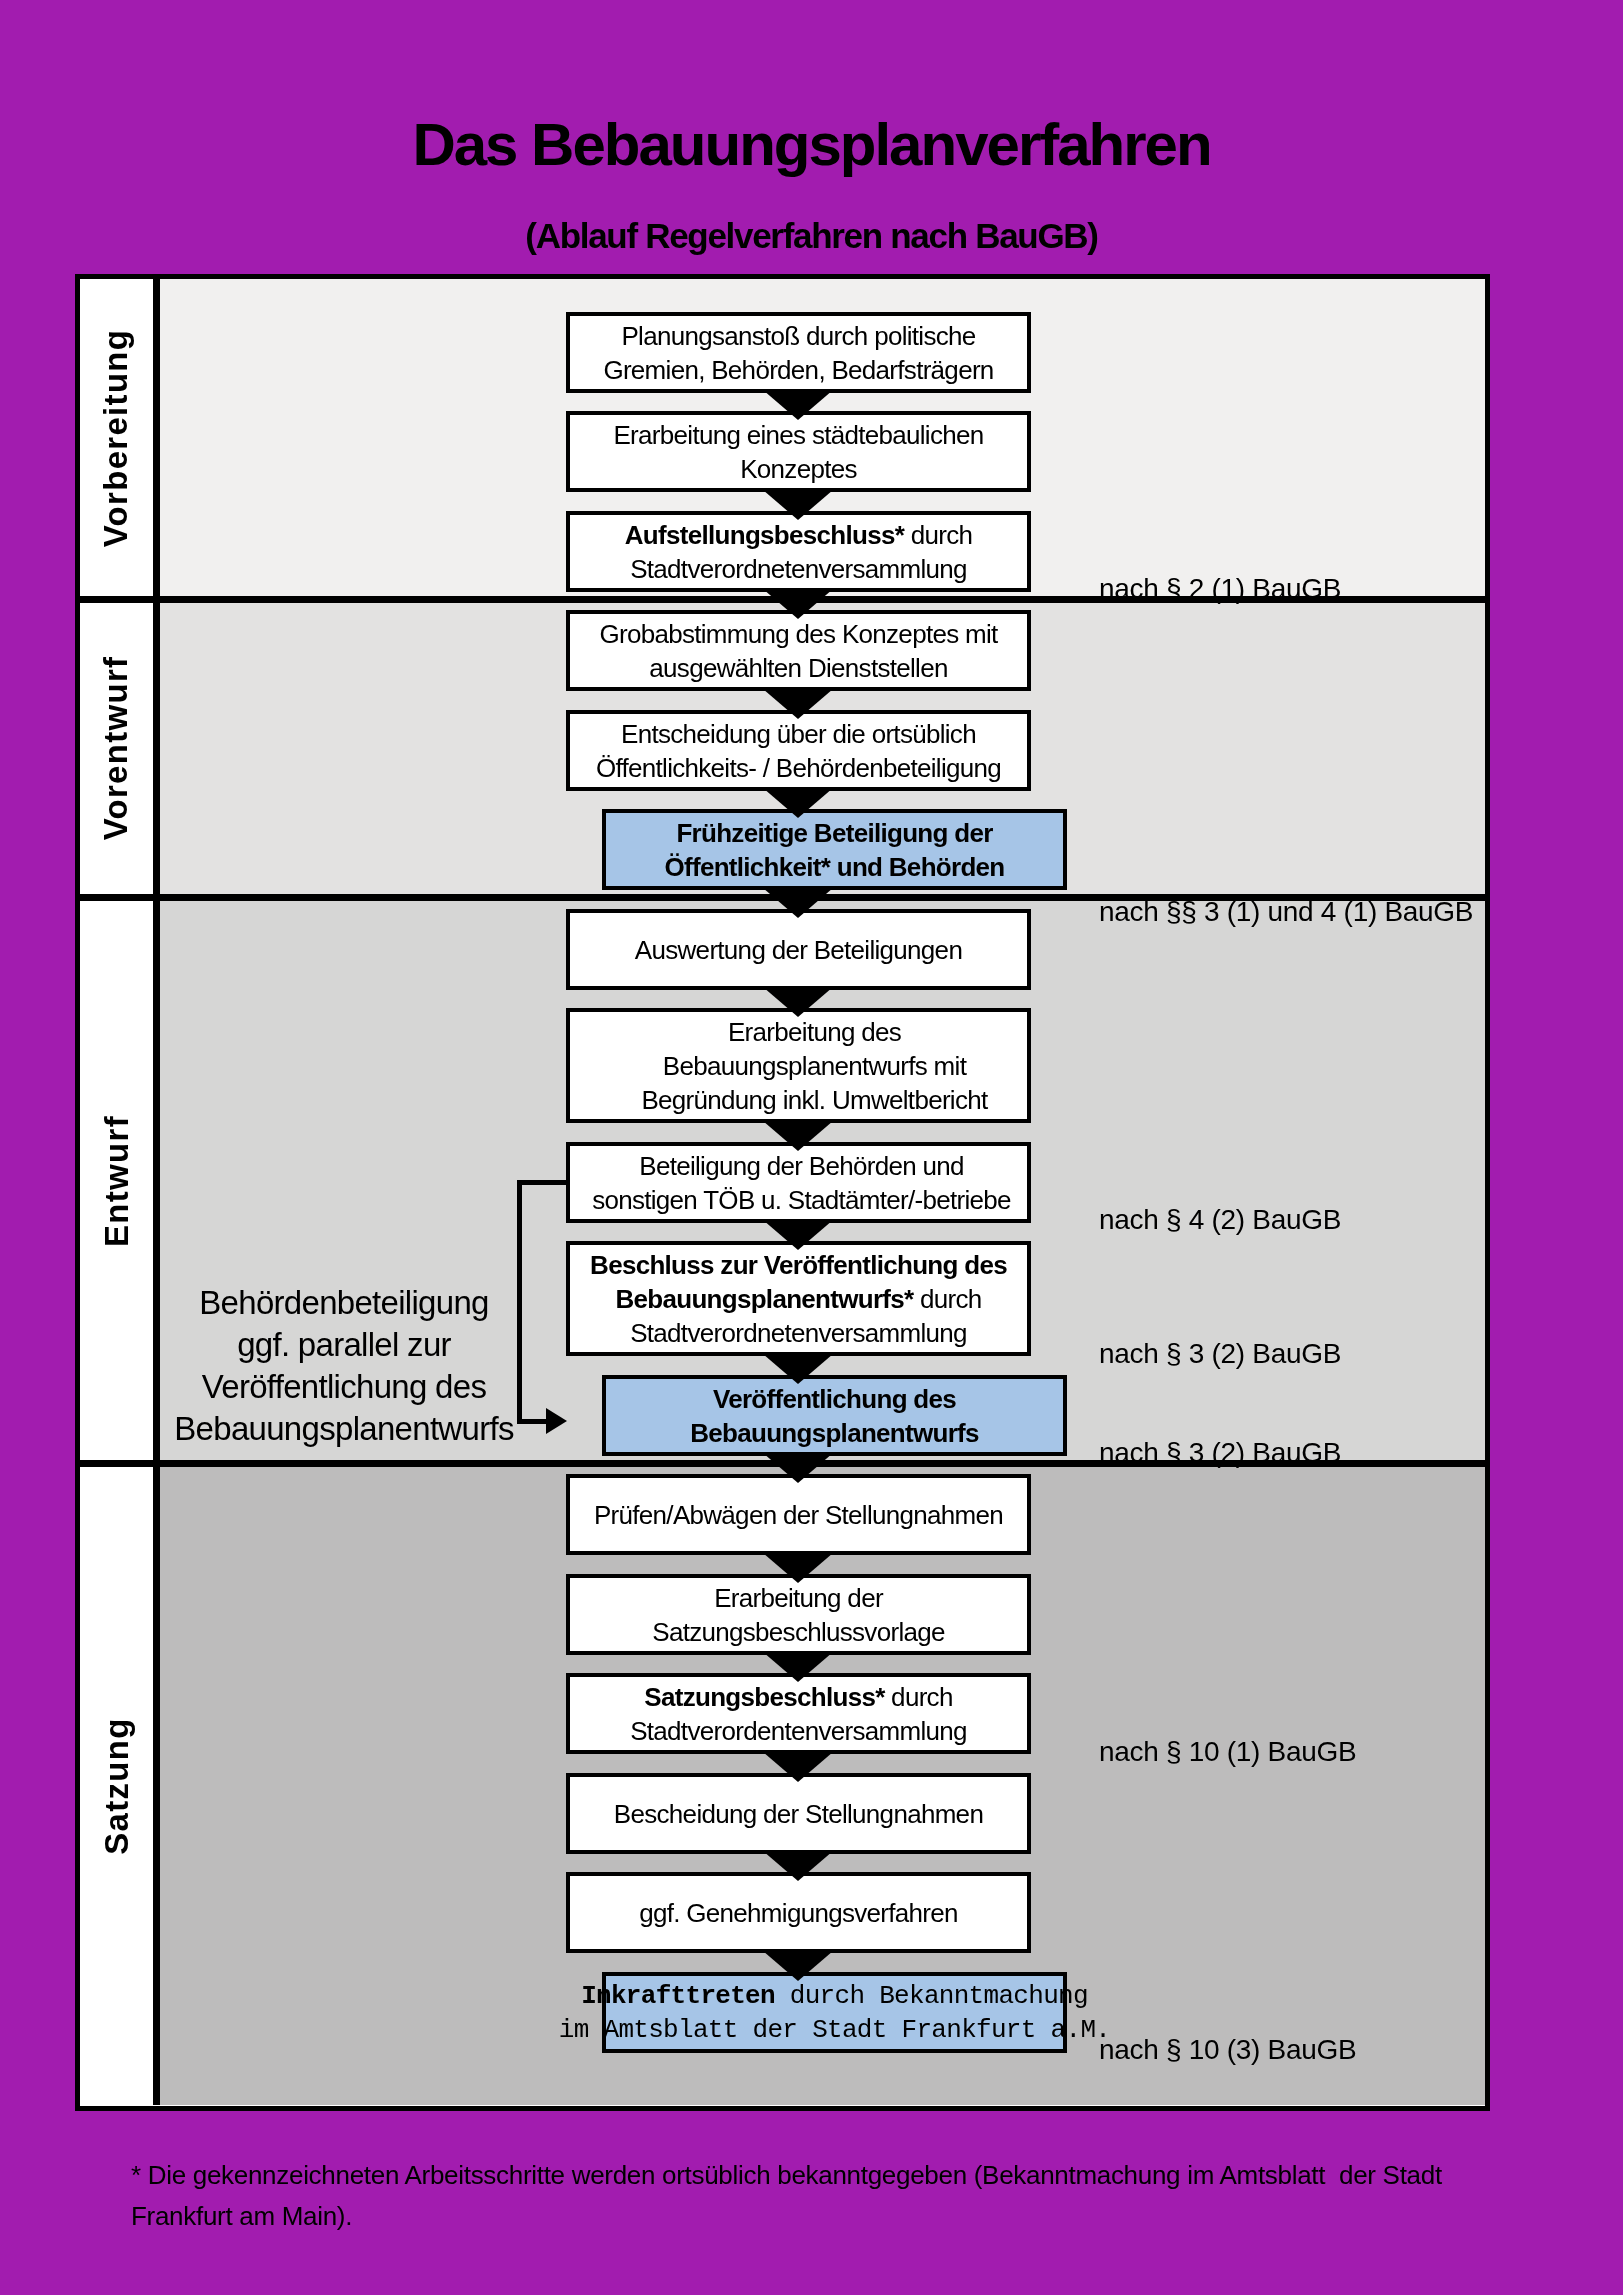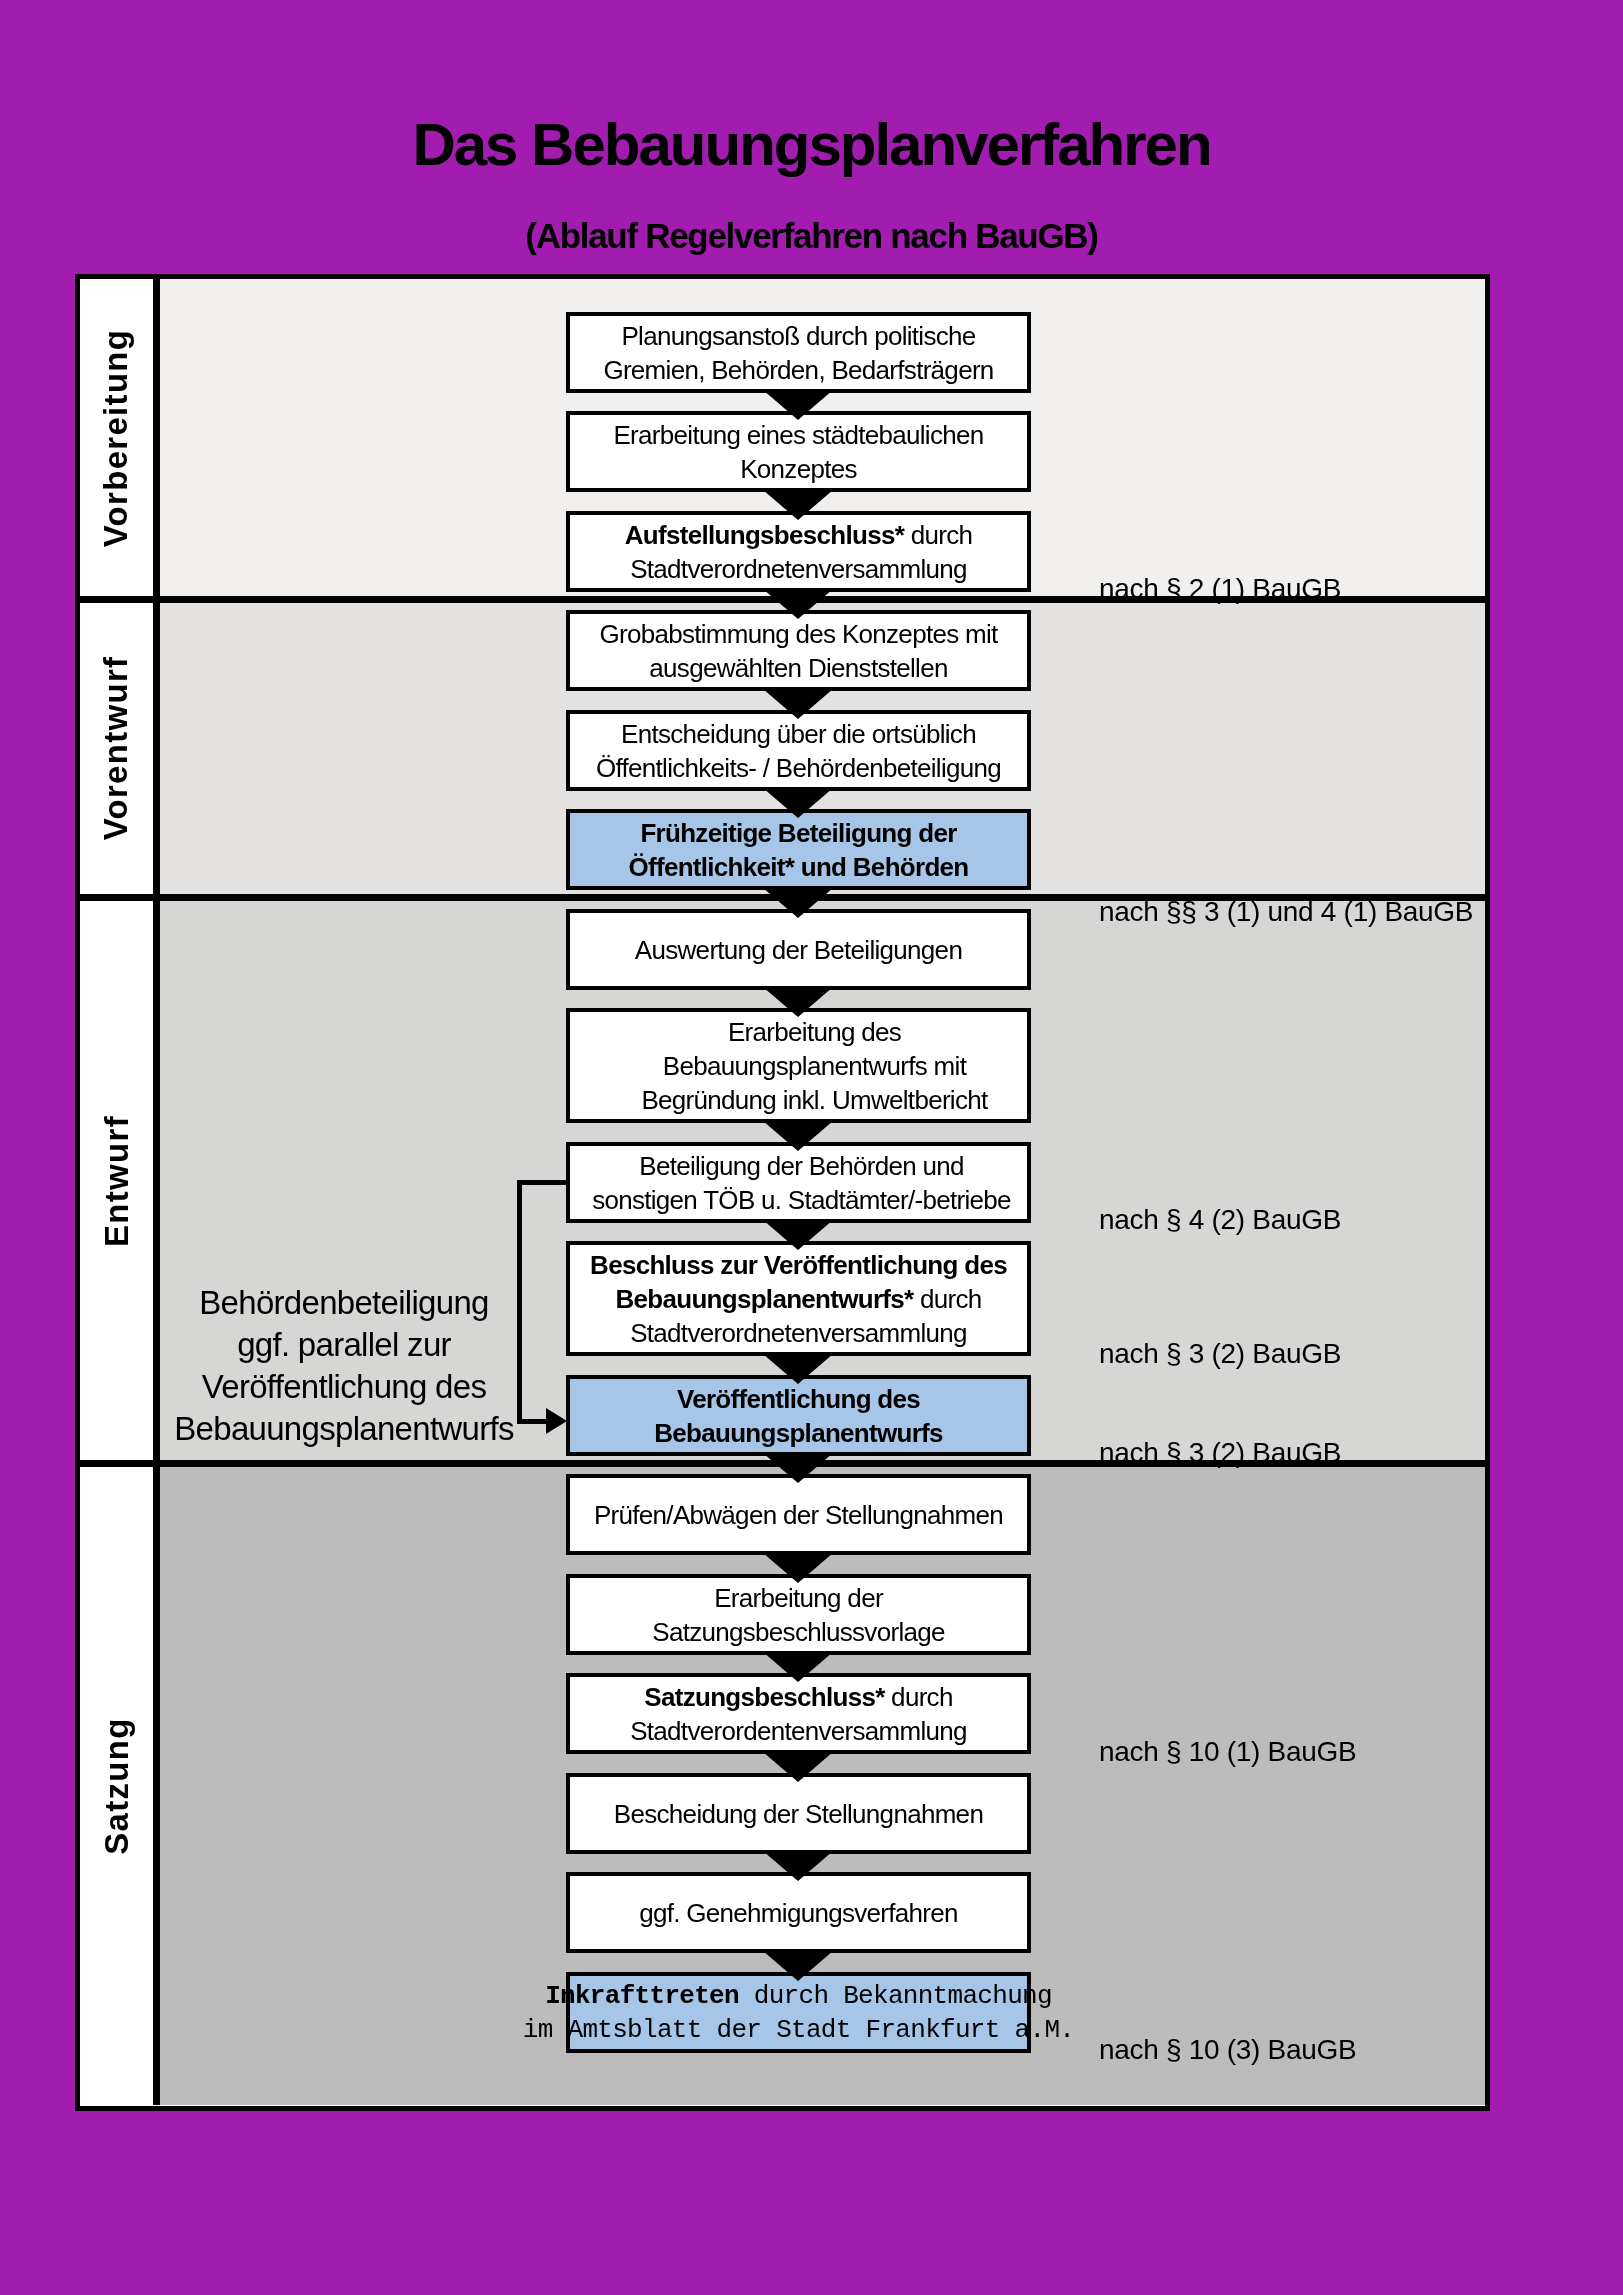--- a/index.html
+++ b/index.html
@@ -16,21 +16,21 @@
              display:flex;align-items:center;justify-content:center;}
   .labelcell span{transform:rotate(-90deg);white-space:nowrap;
              font-size:33px;font-weight:bold;letter-spacing:1.3px;}
   .labeldivider{position:absolute;left:73px;top:0;width:6.5px;height:1826px;background:#000;z-index:2;}
   .band{position:absolute;left:80px;width:1325px;z-index:0;}
   .bandline{position:absolute;left:0;width:1405px;height:6.5px;background:#000;z-index:2;}
   .box{position:absolute;left:486px;width:465px;box-sizing:border-box;
        border:4.6px solid #000;background:#ffffff;z-index:3;
        display:flex;flex-direction:column;align-items:center;justify-content:center;
        text-align:center;}
-  .box.hl{background:var(--blue,#a6c5e7);}
+  .box.hl{background:var(--blue,#a6c5e7);margin-left:36px;}
   .box .line{height:34px;line-height:34px;white-space:nowrap;
        font-size:26px;letter-spacing:-0.7px;}
   .box .line b{font-weight:bold;}
   .arrow{position:absolute;width:0;height:0;left:683px;
          border-left:35px solid transparent;border-right:35px solid transparent;
          border-top:30px solid #000;z-index:4;}
   .note{position:absolute;left:1019px;height:33px;line-height:33px;white-space:nowrap;
         font-size:28px;letter-spacing:-0.3px;z-index:3;}
   .annotation{position:absolute;left:94px;top:1003px;width:340px;text-align:center;z-index:3;}
   .annotation .aline{height:42px;line-height:42px;font-size:33px;letter-spacing:-0.7px;white-space:nowrap;}
@@ -174,15 +174,19 @@
 
     <div class="annotation">
       <div class="aline">Behördenbeteiligung</div>
       <div class="aline">ggf. parallel zur</div>
       <div class="aline">Veröffentlichung des</div>
       <div class="aline">Bebauungsplanentwurfs</div>
     </div>
 
   </div>
 
+  <div class="footnote">
+    <div class="fline">* Die gekennzeichneten Arbeitsschritte werden ortsüblich bekanntgegeben (Bekanntmachung im Amtsblatt  der Stadt</div>
+    <div class="fline">Frankfurt am Main).</div>
+  </div>
 
 </div>
 
 
 </body></html>

